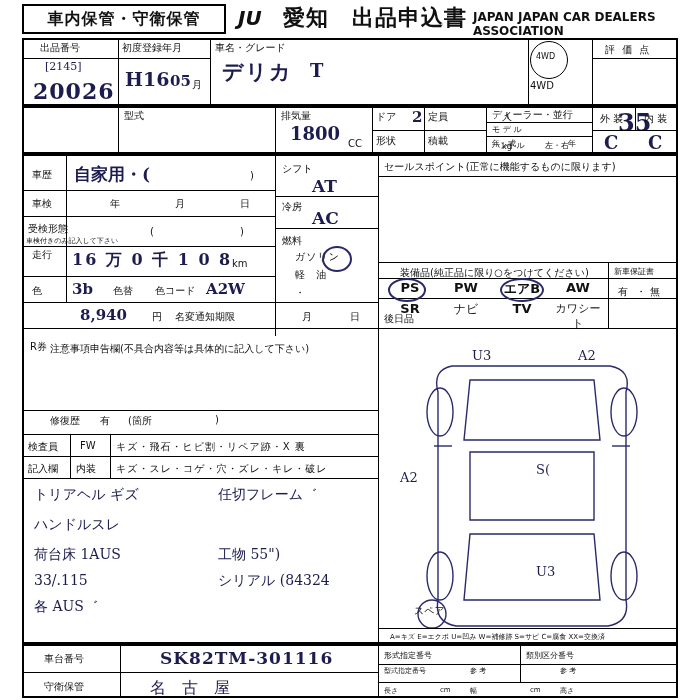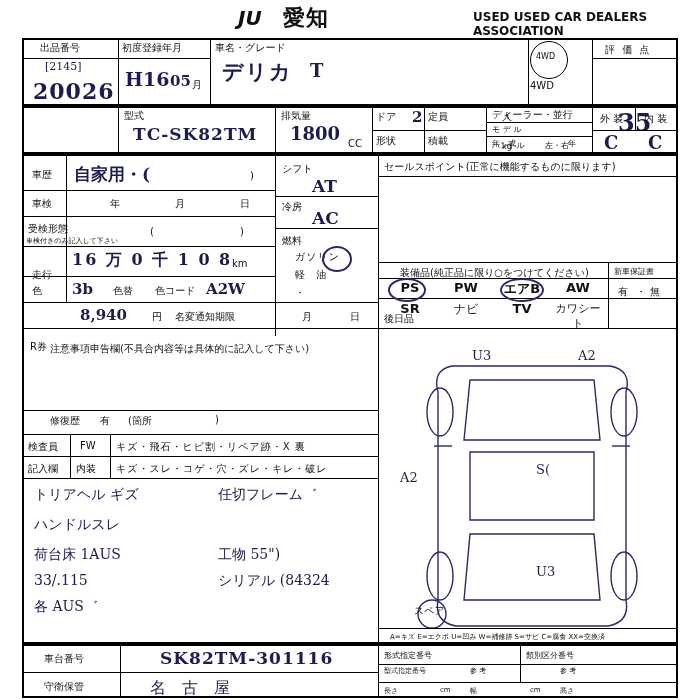--- a/index.html
+++ b/index.html
@@ -27,23 +27,25 @@
   .hline{position:absolute;background:#000;height:1px;}
 
   svg.diagram{position:absolute;left:0;top:0;}
 </style>
 </head>
 <body>
 
 <div id="sheet">
 
   <div id="hdr">
+    <div class="kanri">車内保管・守衛保管</div>
     <div class="ju">JU</div>
     <div class="aichi">愛知</div>
-    <div class="moushi" style="left:473px;top:10px;">USED USED CAR DEALERS ASSOCIATION</div>
+    <div style="position:absolute;left:352px;top:3px;font-size:22px;font-weight:bold;letter-spacing:1px;">出品申込書</div>
+    <div class="moushi" style="left:473px;top:10px;">JAPAN JAPAN CAR DEALERS ASSOCIATION</div>
   </div>
 
   <div class="cell" style="left:22px;top:38px;width:656px;height:68px;border-width:2px;"></div>
 
   <div class="vline" style="left:118px;top:38px;height:68px;"></div>
   <div class="hline" style="left:22px;top:58px;width:96px;"></div>
   <div class="capt" style="left:40px;top:41px;">出品番号</div>
   <div class="hw" style="position:absolute;left:45px;top:60px;font-size:11px;">[2145]</div>
   <div class="hwb" style="position:absolute;left:33px;top:78px;font-size:22px;letter-spacing:1px;">20026</div>
 
@@ -64,21 +66,20 @@
   <div class="capt" style="left:530px;top:80px;">4WD</div>
 
   <div class="vline" style="left:592px;top:38px;height:68px;"></div>
   <div class="hline" style="left:592px;top:58px;width:86px;"></div>
   <div class="capt" style="left:605px;top:43px;letter-spacing:2px;">評 価 点</div>
   <div class="hwb" style="position:absolute;left:618px;top:66px;font-size:24px;margin-top:42px;">35</div>
 
   <div class="cell" style="left:22px;top:106px;width:656px;height:48px;border-width:2px;"></div>
   <div class="vline" style="left:118px;top:106px;height:48px;"></div>
   <div class="capt" style="left:124px;top:109px;">型式</div>
-  <div class="hwb" style="position:absolute;left:133px;top:124px;font-size:17px;letter-spacing:1px;">TC-SK82TM</div>
 
   <div class="vline" style="left:275px;top:106px;height:48px;"></div>
   <div class="capt" style="left:281px;top:109px;">排気量</div>
   <div class="hwb" style="position:absolute;left:290px;top:123px;font-size:18px;">1800</div>
   <div class="capt" style="left:348px;top:138px;">CC</div>
 
   <div class="vline" style="left:372px;top:106px;height:48px;"></div>
   <div class="capt" style="left:376px;top:110px;">ドア</div>
   <div class="hwb" style="position:absolute;left:412px;top:108px;font-size:15px;">2</div>
   <div class="hline" style="left:372px;top:130px;width:52px;"></div>
@@ -134,21 +135,21 @@
   <div class="capt" style="left:32px;top:197px;">車検</div>
   <div class="capt" style="left:110px;top:197px;">年</div>
   <div class="capt" style="left:175px;top:197px;">月</div>
   <div class="capt" style="left:240px;top:197px;">日</div>
 
   <div class="capt" style="left:28px;top:222px;">受検形態</div>
   <div class="capt7" style="left:26px;top:236px;">車検付きのみ記入して下さい</div>
   <div class="capt" style="left:150px;top:226px;">(</div>
   <div class="capt" style="left:240px;top:226px;">)</div>
 
-  <div class="capt" style="left:32px;top:268px;">走行</div>
+  <div class="capt" style="left:32px;top:248px;">走行</div>
   <div class="hwb" style="position:absolute;left:72px;top:250px;font-size:16px;letter-spacing:2px;">16 万 0 千 1 0 8</div>
   <div class="capt" style="left:232px;top:258px;">km</div>
 
   <div class="capt" style="left:32px;top:284px;">色</div>
   <div class="hwb" style="position:absolute;left:72px;top:280px;font-size:15px;">3b</div>
   <div class="capt" style="left:113px;top:284px;">色替</div>
   <div class="capt" style="left:155px;top:284px;">色コード</div>
   <div class="hwb" style="position:absolute;left:206px;top:280px;font-size:15px;">A2W</div>
 
   <div class="capt" style="left:30px;top:312px;margin-top:28px;">R券</div>

